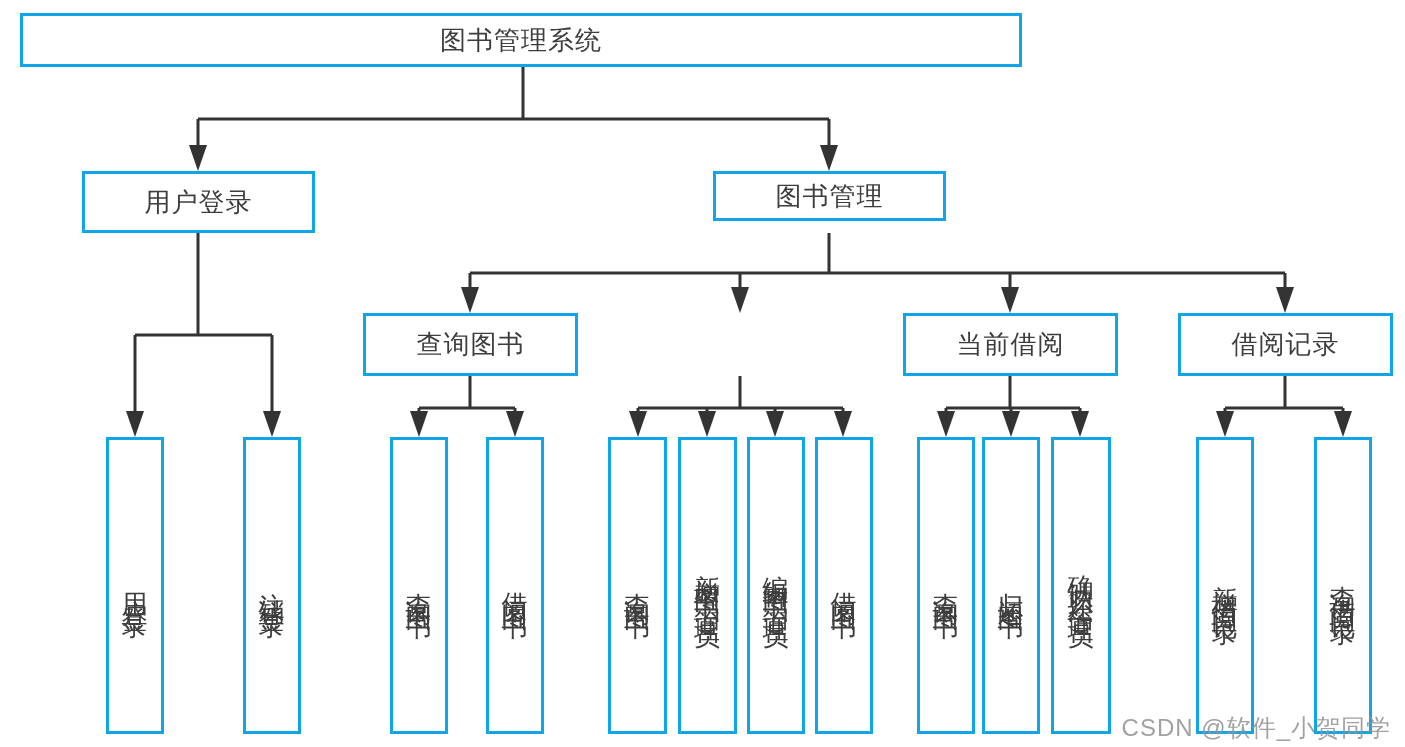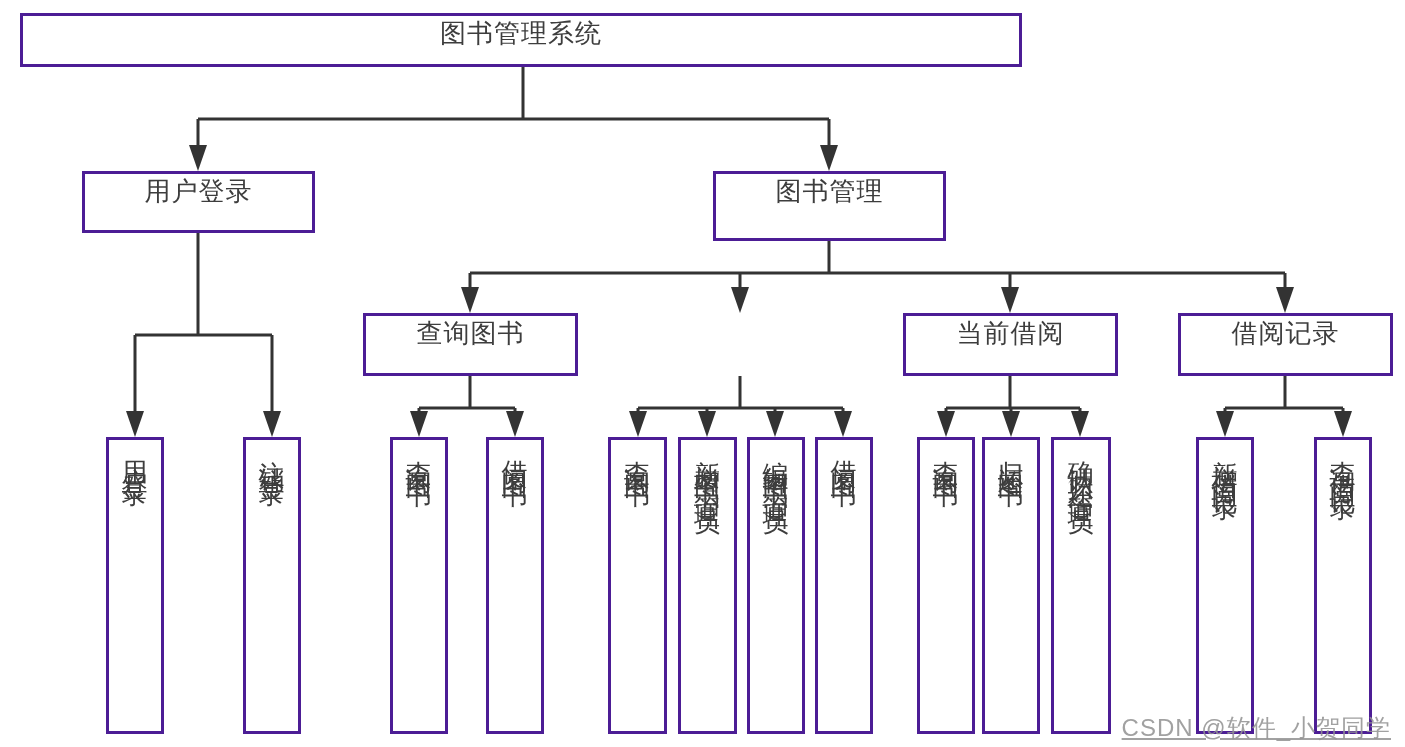--- a/index.html
+++ b/index.html
@@ -1,27 +1,27 @@
 <!DOCTYPE html>
 <html><head>
 <meta charset="utf-8">
 <style>
   html,body{margin:0;padding:0;background:#fff;}
   body{width:1405px;height:747px;overflow:hidden;font-family:"Liberation Sans",sans-serif;}
   .canvas{position:relative;width:1405px;height:747px;background:#ffffff;}
   .wires{position:absolute;left:0;top:0;z-index:1;}
   .wire{stroke:#333333;stroke-width:3;fill:none;}
   .head{fill:#333333;stroke:none;}
-  .node{position:absolute;box-sizing:border-box;border:3px solid #4c1d95;background:#ffffff;
-        display:flex;align-items:flex-start;justify-content:center;color:#3d3d3d;z-index:2;}
+  .node{position:absolute;box-sizing:border-box;border:3px solid #0ea5e9;background:#ffffff;
+        display:flex;align-items:center;justify-content:center;color:#3d3d3d;z-index:2;}
   .node.h span{font-size:26px;letter-spacing:1px;white-space:nowrap;}
   .node.v .vt{writing-mode:vertical-rl;text-orientation:mixed;font-size:26px;
               letter-spacing:7px;line-height:1;white-space:nowrap;}
   .watermark{position:absolute;right:14px;bottom:3px;font-size:24px;letter-spacing:1px;
-             color:rgba(148,148,148,0.88);z-index:6;white-space:nowrap;text-decoration:underline;}
+             color:rgba(148,148,148,0.88);z-index:6;white-space:nowrap;}
 </style>
 </head>
 <body>
 
 <div class="canvas">
 
   <svg class="wires" width="1405" height="747" viewBox="0 0 1405 747">
     <path class="wire" d="
       M523 67 V119 M198 119 H829 M198 119 V150 M829 119 V150
       M198 233 V335 M135 335 H272 M135 335 V416 M272 335 V416
@@ -51,21 +51,21 @@
     <polygon class="head" points="1334,411 1352,411 1343,437"></polygon>
   </svg>
 
   <div class="node h" style="left:20px;top:13px;width:1002px;height:54px">
     <span>图书管理系统</span>
   </div>
 
   <div class="node h" style="left:82px;top:171px;width:233px;height:62px">
     <span>用户登录</span>
   </div>
-  <div class="node h" style="left:713px;top:171px;width:233px;height:70px">
+  <div class="node h" style="left:713px;top:171px;width:233px;height:50px">
     <span>图书管理</span>
   </div>
 
   <div class="node h" style="left:363px;top:313px;width:215px;height:63px">
     <span>查询图书</span>
   </div>
   <div class="node h" style="left:1178px;top:313px;width:215px;height:63px">
     <span>借阅记录</span>
   </div>
   <div class="node h" style="left:903px;top:313px;width:215px;height:63px">

